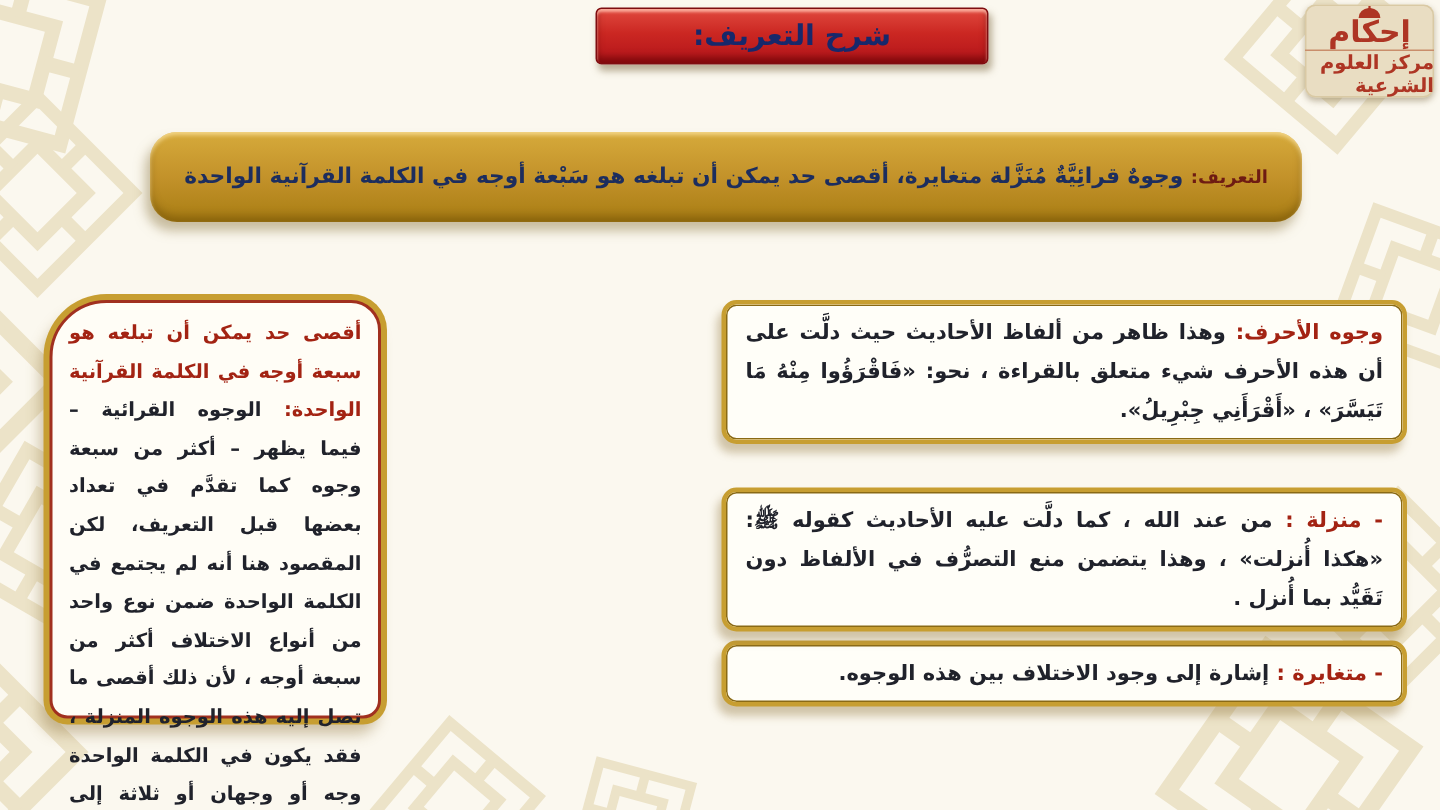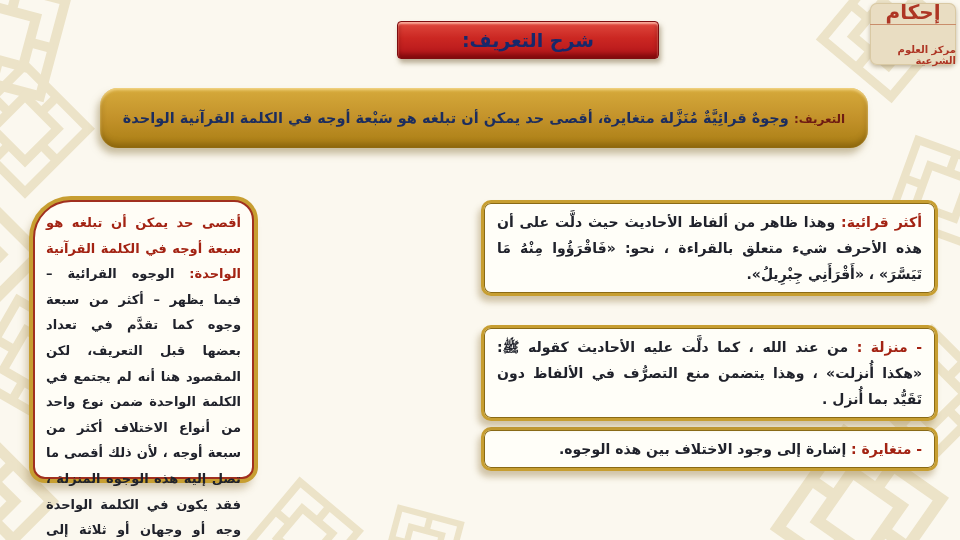--- a/index.html
+++ b/index.html
@@ -13,34 +13,34 @@
   .bg-pattern{position:absolute; inset:0; width:960px; height:540px;}
 
   
   .banner{
     position:absolute; left:397px; top:5px; width:260px; height:36px;
     background:linear-gradient(180deg,#e0493e 0%, #cb2722 45%, #b2141a 100%);
     border:1px solid #7e0d10; border-radius:4px;
     box-shadow: inset 0 2px 2px rgba(255,188,170,.85),
                 inset 0 -4px 5px rgba(88,0,0,.55),
                 2px 4px 5px rgba(120,100,60,.5);
-    display:flex; align-items:center; justify-content:center;margin-top:16px;
+    display:flex; align-items:center; justify-content:center;
   }
   .banner span{ color:#17286b; font-weight:bold; font-size:19px; }
 
   
   .logo{
     position:absolute; left:870px; top:3px; width:86px; height:62px;
     background:#e9ddc2; border-radius:7px;
     box-shadow:0 2px 4px rgba(120,100,60,.45), inset 0 0 0 1px #d9c9a4;
     display:flex; flex-direction:column; align-items:center; justify-content:center;
     padding-top:1px; box-sizing:border-box;
   }
   .logo-name{ color:#ae3524; font-size:20px; font-weight:bold; line-height:19px; }
-  .logo-sub{ color:#ae3524; font-size:10px; font-weight:bold; margin-top:2px; border-top:1px solid #c98d6b; padding-top:19px;}
+  .logo-sub{ color:#ae3524; font-size:13px; font-weight:bold; margin-top:2px; border-top:1px solid #c98d6b; padding-top:1px;}
 
   
   .def-bar{
     position:absolute; left:100px; top:88px; width:768px; height:60px;
     background:linear-gradient(180deg,#d6aa3b 0%, #c3922a 50%, #a87d13 100%);
     border-radius:18px;
     box-shadow: inset 0 2px 3px rgba(255,230,160,.75),
                 inset 0 -4px 6px rgba(90,60,0,.4),
                 -3px 6px 7px rgba(150,130,80,.5);
     display:flex; align-items:center; justify-content:center;
@@ -126,21 +126,21 @@
 
   <div class="left-box">
     <p>
       <span class="red">أقصى حد يمكن أن تبلغه هو سبعة أوجه في الكلمة القرآنية الواحدة:</span>
       <span>الوجوه القرائية – فيما يظهر – أكثر من سبعة وجوه كما تقدَّم في تعداد بعضها قبل التعريف، لكن المقصود هنا أنه لم يجتمع في الكلمة الواحدة ضمن نوع واحد من أنواع الاختلاف أكثر من سبعة أوجه ، لأن ذلك أقصى ما تصل إليه هذه الوجوه المنزلة ، فقد يكون في الكلمة الواحدة وجه أو وجهان أو ثلاثة إلى سبعة أوجه قرائية، ولا يمكن أن تزيد ؛ والعدد سبعة مقصود في التَّحديد كما نصت عليه الأحاديث ، وليس المراد به التكثير .</span>
     </p>
   </div>
 
   <div class="note note1">
     <p>
-      <span class="red">أكثر قرائية:</span>
+      <span class="red">وجوه الأحرف:</span>
       <span>وهذا ظاهر من ألفاظ الأحاديث حيث دلَّت على أن هذه الأحرف شيء متعلق بالقراءة ، نحو: «فَاقْرَؤُوا مِنْهُ مَا تَيَسَّرَ» ، «أَقْرَأَنِي جِبْرِيلُ».</span>
     </p>
   </div>
 
   <div class="note note3">
     <p>
       <span class="red">- متغايرة :</span>
       <span>إشارة إلى وجود الاختلاف بين هذه الوجوه.</span>
     </p>
   </div>

